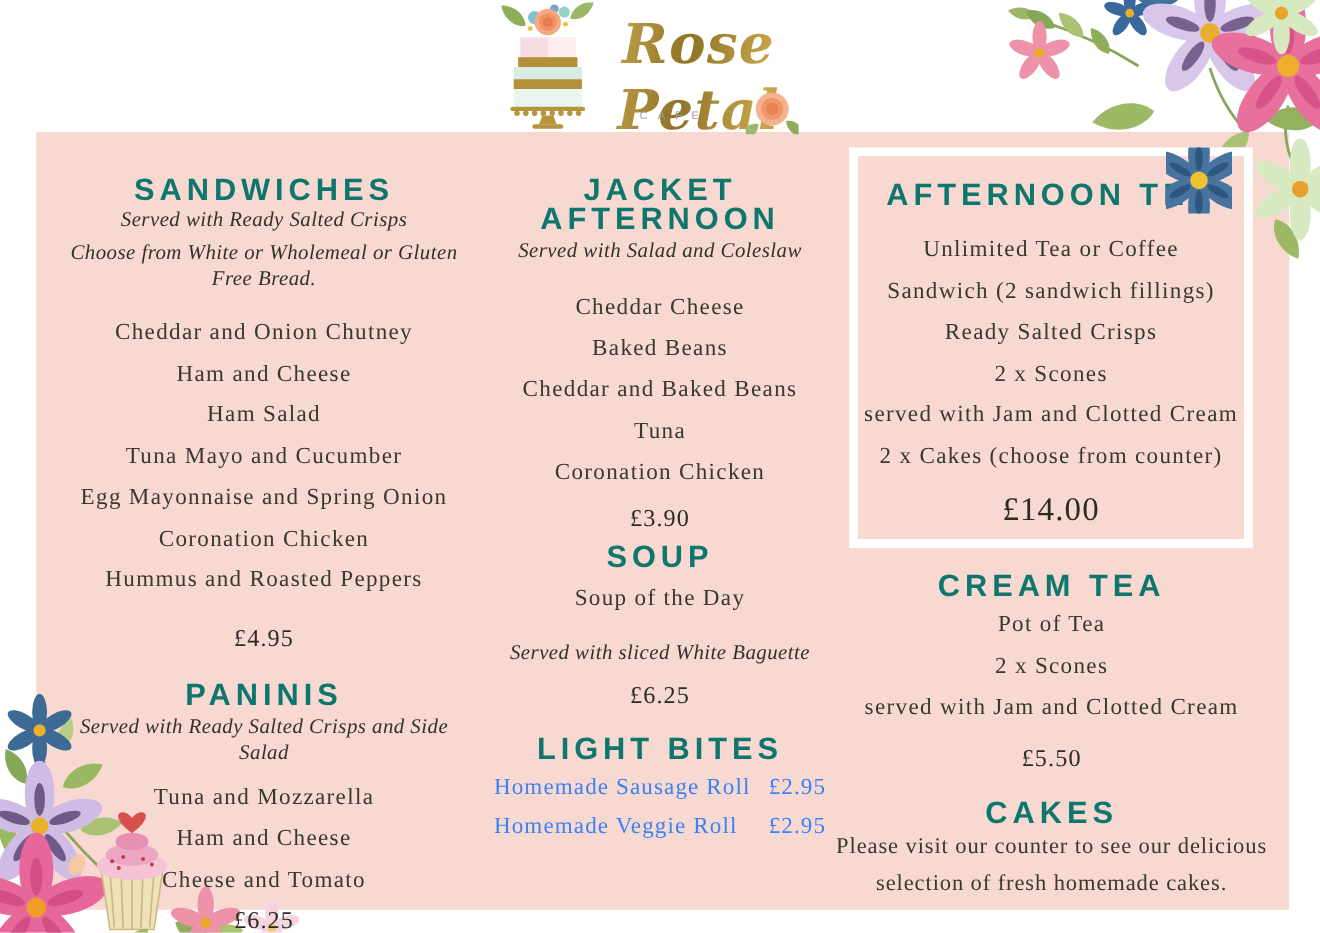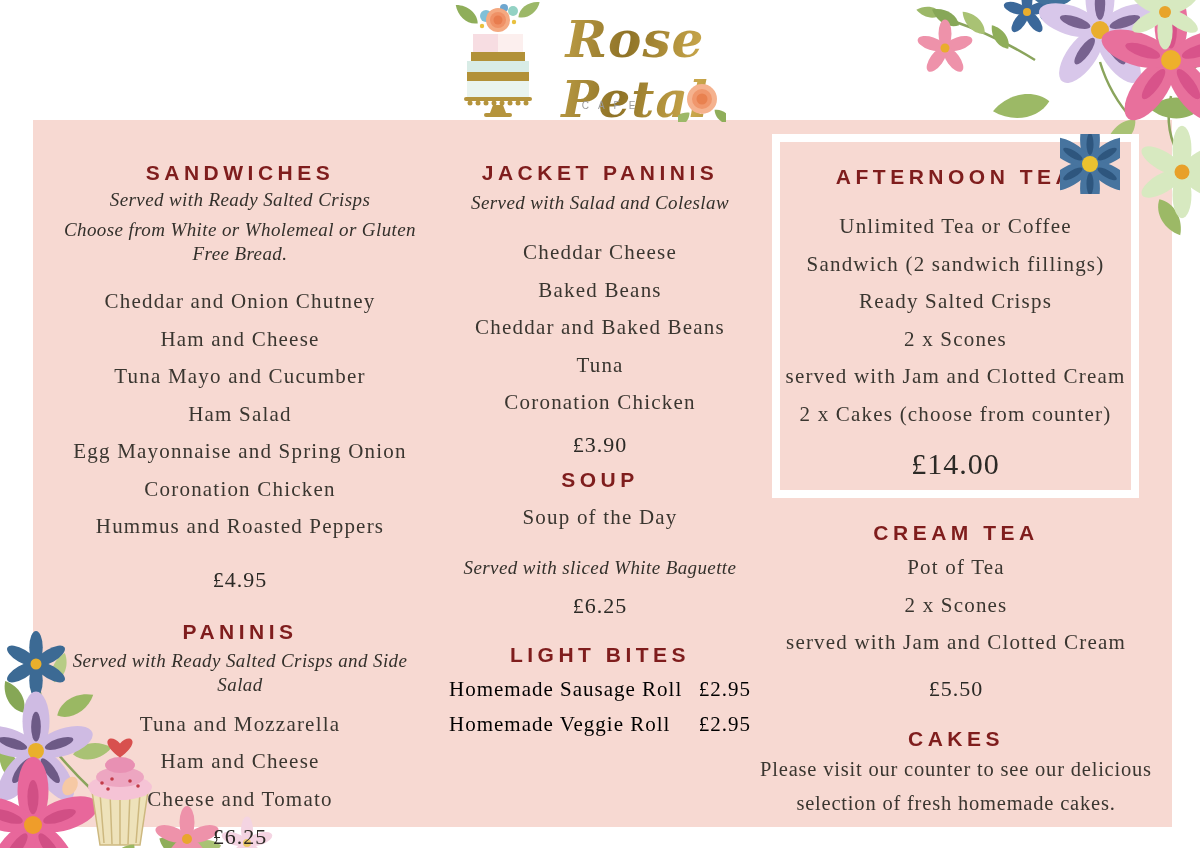--- a/index.html
+++ b/index.html
@@ -8,22 +8,22 @@
   body{background:#ffffff;font-family:"Liberation Serif",serif;position:relative;overflow:hidden;}
   .page{position:absolute;top:0;left:0;width:1200px;height:848px;background:#ffffff;}
   .pink-panel{position:absolute;left:33px;top:120px;width:1139px;height:707px;background:#f7d9d2;}
 
   
   .col{position:absolute;text-align:center;}
   .col-1{left:50px;top:160px;width:380px;}
   .col-2{left:425px;top:160px;width:350px;}
   .col-3b{left:740px;top:520px;width:432px;}
 
-  .sec{font-family:"Liberation Sans",sans-serif;font-weight:700;font-size:21px;line-height:26px;
-       letter-spacing:4.5px;color:#7f1d1d;}
+  .sec{font-family:"Liberation Sans",sans-serif;font-weight:700;font-size:28px;line-height:26px;
+       letter-spacing:4.5px;color:#0f766e;}
   .note{font-style:italic;font-size:19px;line-height:24px;color:#33302b;letter-spacing:.4px;margin-top:20px;}
   .items{margin-top:17px;}
   .item{font-size:21px;line-height:37.5px;color:#3a3630;letter-spacing:1.2px;}
   .price{font-size:22px;line-height:26px;color:#2c2a26;letter-spacing:1px;}
 
   
   .col-1 .note-a{margin-top:2px;}
   .col-1 .note-b{margin-top:6px;}
   .col-1 .price-a{margin-top:21px;}
   .col-1 .sec-b{margin-top:26px;}
@@ -34,21 +34,21 @@
   
   .col-2 .note-a{margin-top:5px;}
   .col-2 .items{margin-top:19px;}
   .col-2 .price-a{margin-top:10px;}
   .col-2 .sec-soup{margin-top:9px;}
   .col-2 .soup-item{margin-top:6px;}
   .col-2 .price-soup{margin-top:13px;}
   .col-2 .sec-lb{margin-top:23px;}
   .lb-rows{width:302px;margin:4px auto 0;}
   .lb-row{display:flex;justify-content:space-between;font-size:21px;line-height:35px;
-          color:#000000;letter-spacing:1px;}
+          color:#3b82f6;letter-spacing:1px;}
 
   
   .tea-box{position:absolute;left:772px;top:134px;width:367px;height:364px;
            border:8px solid #ffffff;background:#f7d9d2;text-align:center;}
   .tea-box .sec{margin-top:22px;}
   .tea-box .items{margin-top:18px;}
   .tea-box .price{margin-top:18px;font-size:30px;}
 
   
   .col-3b .items{margin-top:3px;}
@@ -223,40 +223,40 @@
     <circle cx="247" cy="225" r="4" fill="#ecc968"></circle>
   </svg>
 
   <section class="col col-1">
     <h2 class="sec">SANDWICHES</h2>
     <p class="note note-a">Served with Ready Salted Crisps</p>
     <p class="note note-b">Choose from White or Wholemeal or Gluten Free Bread.</p>
     <div class="items">
       <div class="item">Cheddar and Onion Chutney</div>
       <div class="item">Ham and Cheese</div>
+      <div class="item">Ham Salad</div>
       <div class="item">Tuna Mayo and Cucumber</div>
-      <div class="item">Ham Salad</div>
       <div class="item">Egg Mayonnaise and Spring Onion</div>
       <div class="item">Coronation Chicken</div>
       <div class="item">Hummus and Roasted Peppers</div>
     </div>
     <div class="price price-a">£4.95</div>
 
     <h2 class="sec sec-b">PANINIS</h2>
     <p class="note note-c">Served with Ready Salted Crisps and Side Salad</p>
     <div class="items items-b">
       <div class="item">Tuna and Mozzarella</div>
       <div class="item">Ham and Cheese</div>
       <div class="item">Cheese and Tomato</div>
     </div>
     <div class="price price-b">£6.25</div>
   </section>
 
   <section class="col col-2">
-    <h2 class="sec">JACKET PANINIS</h2>
+    <h2 class="sec">JACKET AFTERNOON</h2>
     <p class="note note-a">Served with Salad and Coleslaw</p>
     <div class="items">
       <div class="item">Cheddar Cheese</div>
       <div class="item">Baked Beans</div>
       <div class="item">Cheddar and Baked Beans</div>
       <div class="item">Tuna</div>
       <div class="item">Coronation Chicken</div>
     </div>
     <div class="price price-a">£3.90</div>
 

